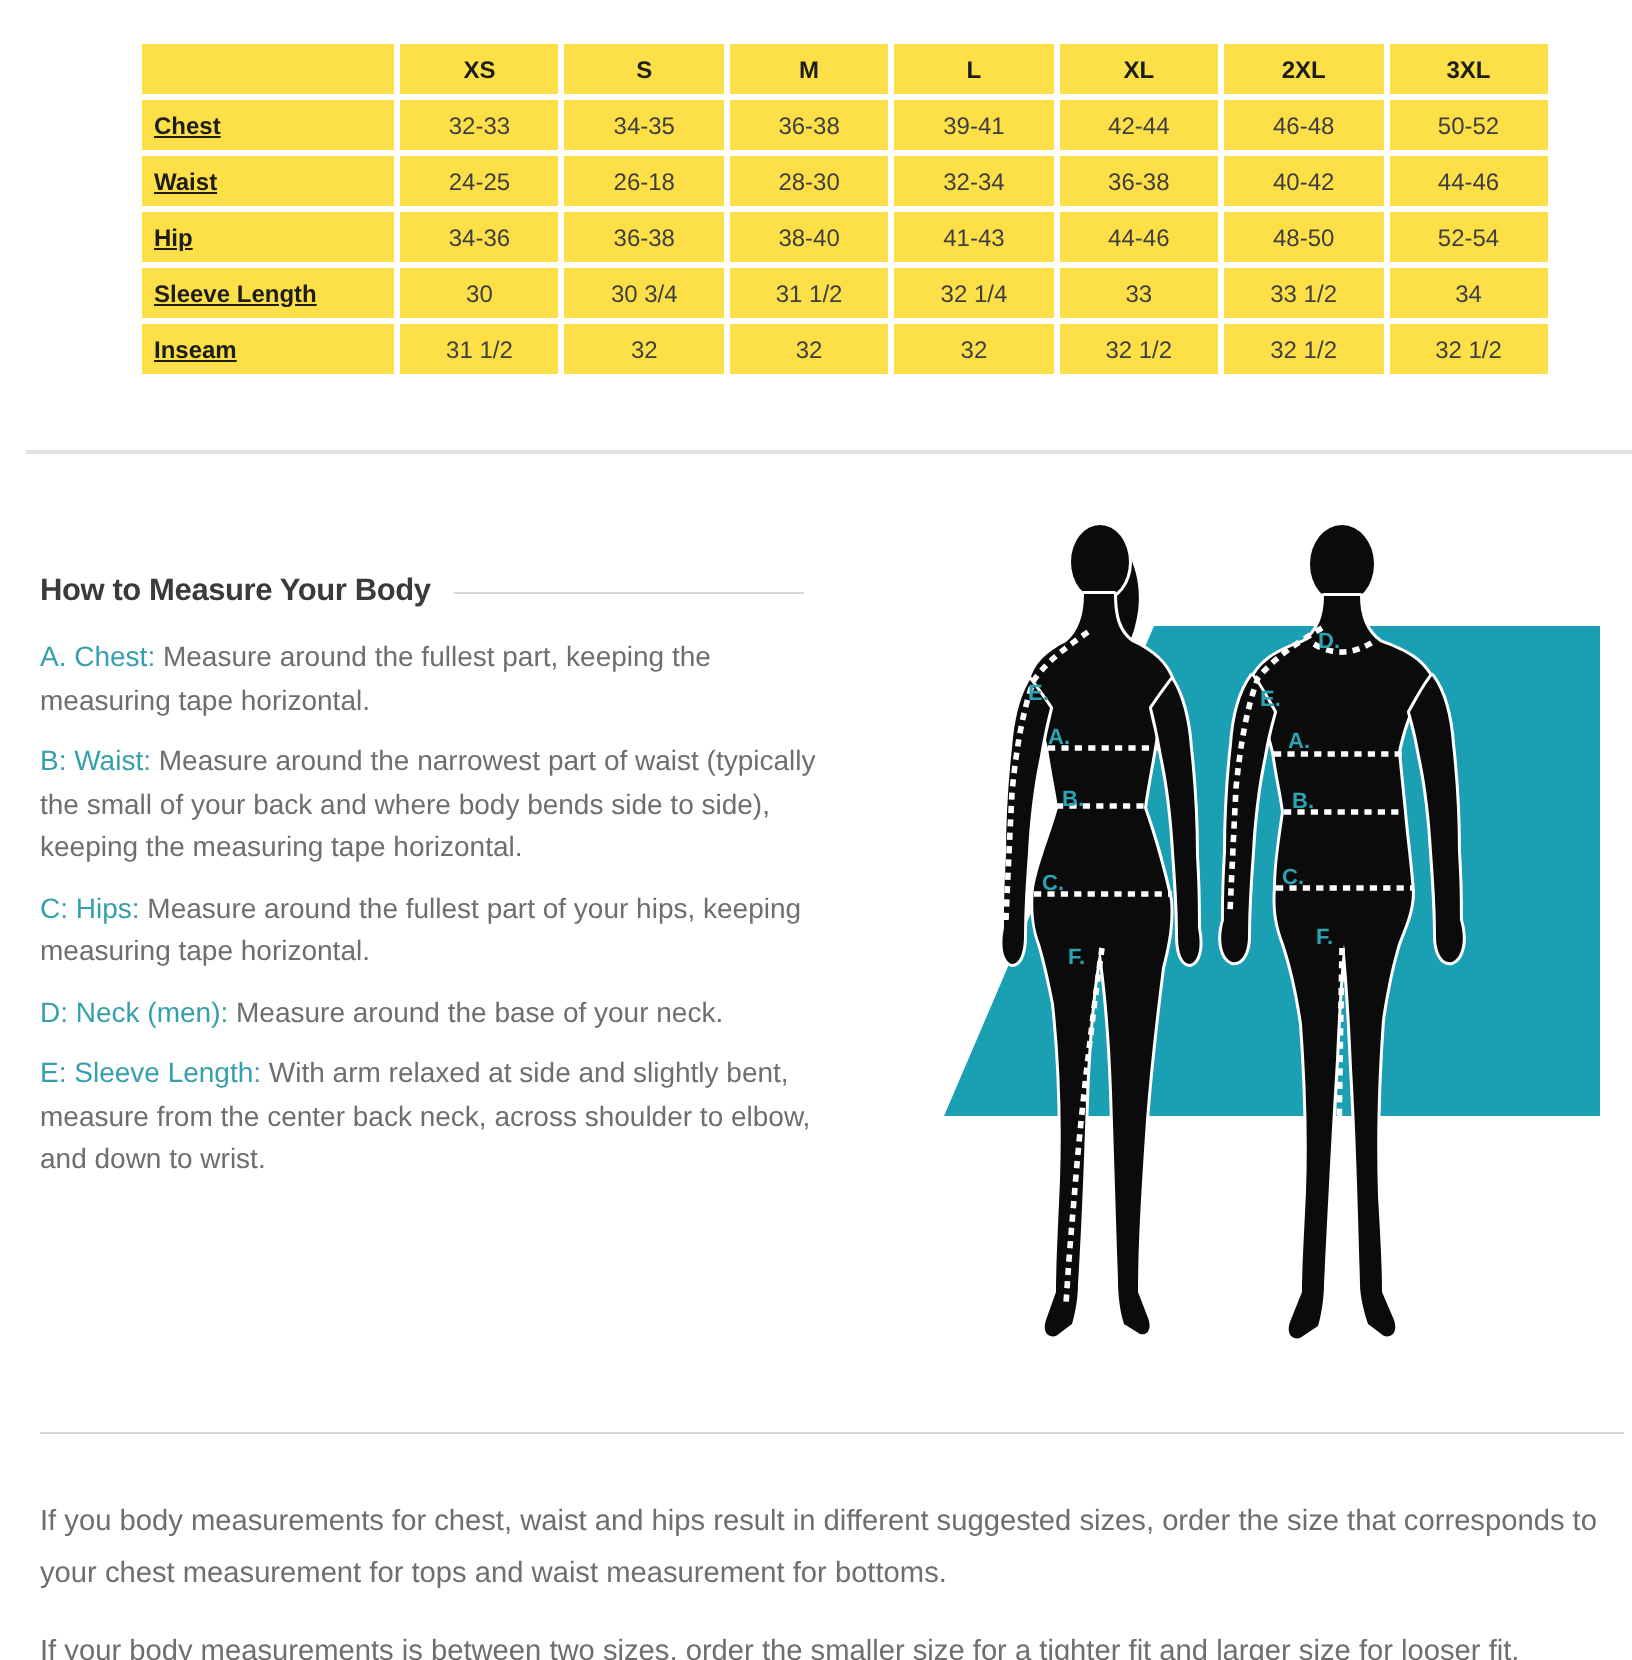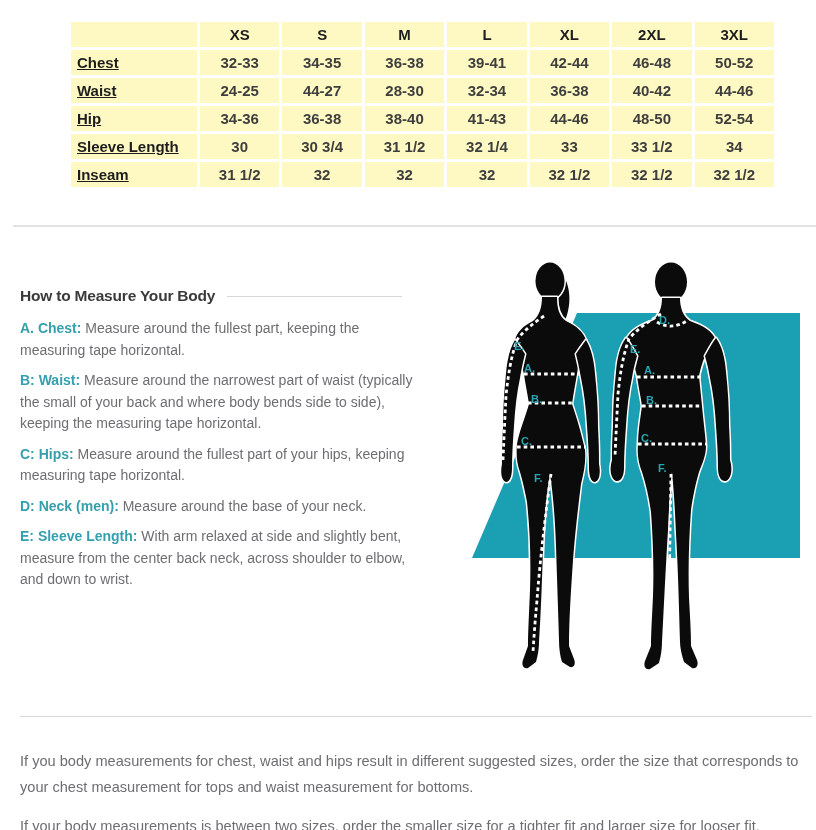--- a/index.html
+++ b/index.html
@@ -10,49 +10,49 @@
     font-family:"Liberation Sans", sans-serif;
   }
 
   
   #size-table {
     position:absolute; left:68px; top:19px; width:709px;
     border-collapse:collapse; table-layout:fixed;
   }
   #size-table col.label-col { width:129px; }
   #size-table th, #size-table td {
-    background:#fef9c3; border:3px solid #ffffff;
-    height:28px; font-size:15px; text-align:center; padding:0;
+    background:#fde047; border:3px solid #ffffff;
+    height:28px; font-size:12px; text-align:center; padding:0;
   }
   #size-table thead th { font-weight:bold; color:#1d1d1d; }
   #size-table tbody th {
     font-weight:bold; color:#1d1d1d; text-align:left; padding-left:6px;text-decoration:underline;
   }
-  #size-table tbody td { color:#3e3e3e; font-weight:bold; }
+  #size-table tbody td { color:#3e3e3e; font-weight:normal; }
 
   
   .page-divider {
     position:absolute; left:13px; top:225px; width:803px; height:2px;
     background:#e2e2e2;
   }
   .sec-head { position:absolute; display:flex; align-items:center; gap:12px; }
   .sec-head h3 {
     margin:0; font-size:15.5px; font-weight:bold; color:#3a3a3a;
     letter-spacing:-0.2px; white-space:nowrap;
   }
   .sec-head .rule { height:1px; background:#d8d8d8; flex:1; }
   #measure-head { left:20px; top:287px; width:382px;justify-content:space-between; }
   #choose-head  { left:20px; top:716px; width:792px; }
 
   
   #measure-list { position:absolute; left:20px; top:318px; width:404px; }
   .m-item {
     margin:0 0 9px 0; font-size:14px; line-height:21.5px; color:#6d6e71;
   }
-  .m-label { color:#35a0ad; font-weight:bold; }
+  .m-label { color:#35a0ad; font-weight:normal; }
 
   
   #choose-text { position:absolute; left:20px; top:748px; width:784px; }
   #choose-text p {
     margin:0 0 13px 0; font-size:14.6px; line-height:26px; color:#6d6e71;
   }
 
   
   #diagram { position:absolute; left:440px; top:250px; width:376px; height:440px; }
   .backdrop { fill:#1b9fb3; }
@@ -93,21 +93,21 @@
         <td>34-35</td>
         <td>36-38</td>
         <td>39-41</td>
         <td>42-44</td>
         <td>46-48</td>
         <td>50-52</td>
       </tr>
       <tr>
         <th>Waist</th>
         <td>24-25</td>
-        <td>44-27</td>
+        <td>26-18</td>
         <td>28-30</td>
         <td>32-34</td>
         <td>36-38</td>
         <td>40-42</td>
         <td>44-46</td>
       </tr>
       <tr>
         <th>Hip</th>
         <td>34-36</td>
         <td>36-38</td>

